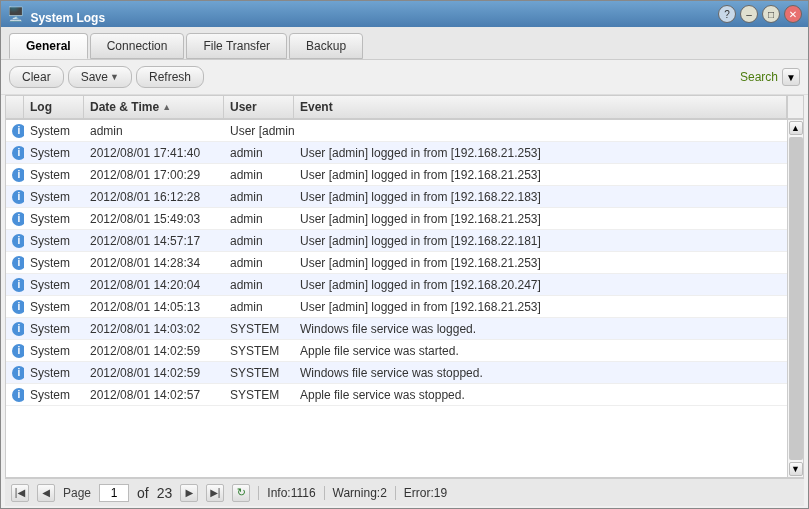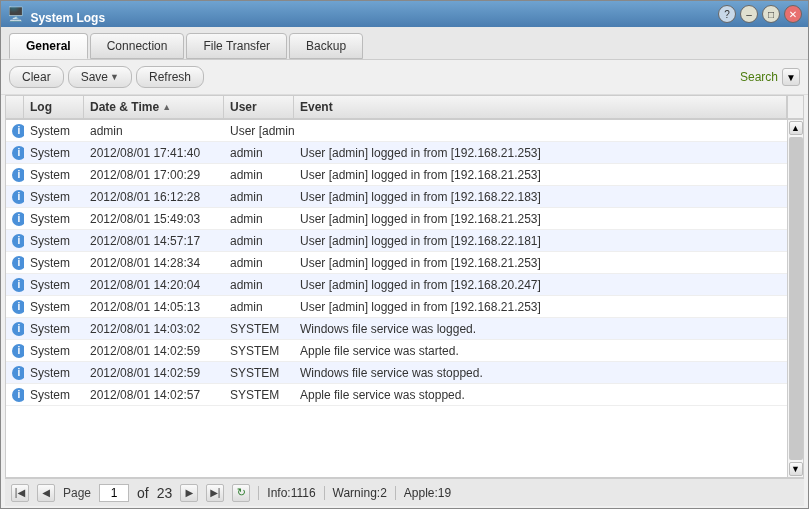--- a/index.html
+++ b/index.html
@@ -453,15 +453,15 @@
     <span class="page-of">of</span>
     <span class="page-of">23</span>
     <div class="nav-btn">▶</div>
     <div class="nav-btn">▶|</div>
     <div class="refresh-icon-btn">↻</div>
     <div class="separator"></div>
     <span class="status-info">Info:1116</span>
     <div class="separator"></div>
     <span class="status-info">Warning:2</span>
     <div class="separator"></div>
-    <span class="status-info">Apple:19</span>
+    <span class="status-info">Error:19</span>
   </div>
 </div>
 
 </body></html>

